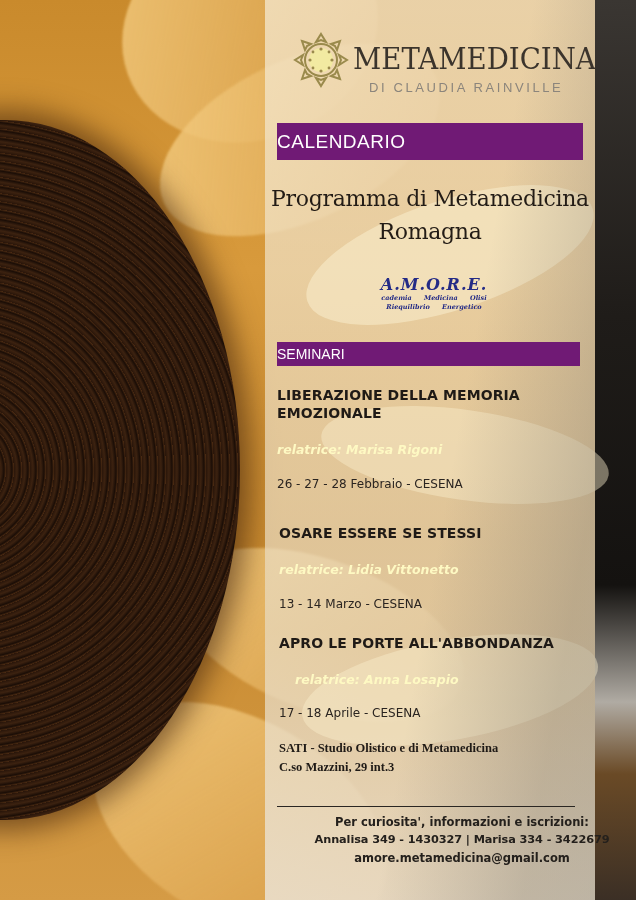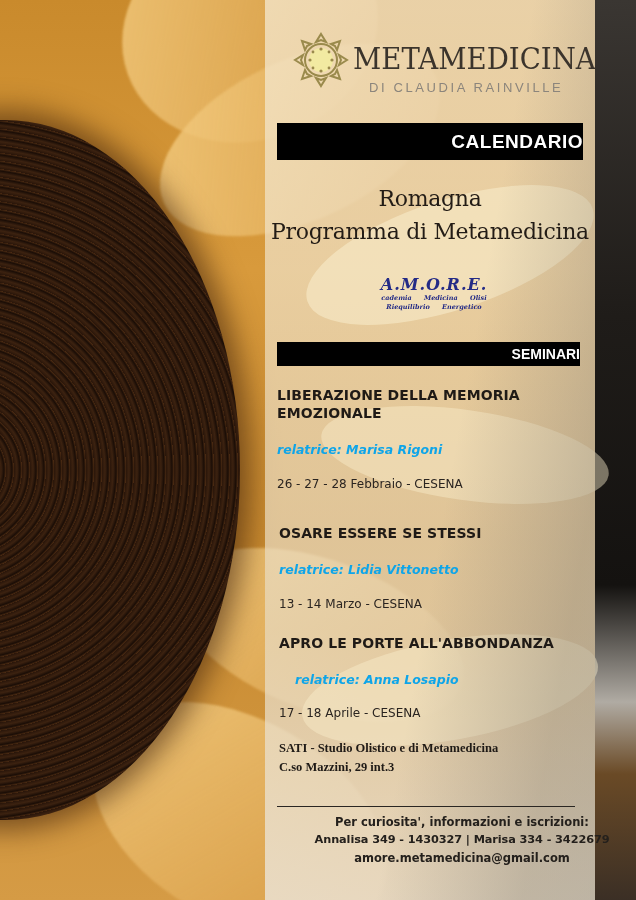--- a/index.html
+++ b/index.html
@@ -69,22 +69,22 @@
   }
   .brand-sub {
     position: absolute; left: 78px; top: 50px;
     font-family: "Liberation Sans", sans-serif; font-size: 13px; letter-spacing: 2.6px;
     color: #8b857c; white-space: nowrap; text-align: right;
   }
 
   
   .banner {
     position: absolute; left: 12px; width: 306px;
-    background: #000000; color: #fff; text-align: right;
-    font-family: "Liberation Sans", sans-serif; font-weight: bold;
+    background: #701a75; color: #fff; text-align: left;
+    font-family: "Liberation Sans", sans-serif; font-weight: normal;
   }
   .banner-cal { top: 123px; height: 37px; line-height: 37px; font-size: 19px; letter-spacing: 0.5px; }
   .banner-sem { top: 342px; height: 24px; line-height: 24px; font-size: 14px; left: 12px; width: 303px; }
 
   .prog-title {
     position: absolute; left: 0; width: 330px; top: 182px; text-align: center;
     font-family: "DejaVu Serif", serif; font-size: 22px; color: #231c16; line-height: 33px;
     letter-spacing: -0.3px;
   }
 
@@ -102,21 +102,21 @@
 
   
   .sem-title {
     position: absolute; left: 12px; width: 310px;
     font-family: "DejaVu Sans", sans-serif; font-weight: bold; font-size: 14px;
     color: #1f1a16; line-height: 18px; letter-spacing: 0.1px;
   }
   .sem-speaker {
     position: absolute; left: 12px;
     font-family: "DejaVu Sans", sans-serif; font-weight: bold; font-style: italic;
-    font-size: 12.5px; color: #0ea5e9; white-space: nowrap;
+    font-size: 12.5px; color: #fef9c3; white-space: nowrap;
   }
   .sem-date {
     position: absolute; left: 12px;
     font-family: "DejaVu Sans", sans-serif; font-size: 12px; color: #2a2420;
     white-space: nowrap;
   }
   .venue {
     position: absolute; left: 14px; top: 739px;
     font-family: Liberation Serif, serif; font-weight: bold; font-size: 12.5px;
     color: #1f1a16; line-height: 19px; white-space: nowrap;
@@ -178,22 +178,22 @@
             <circle cx="38" cy="38" r="1.4"></circle>
         </g>
       </svg>
       <div class="brand-name">METAMEDICINA</div>
       <div class="brand-sub">DI CLAUDIA RAINVILLE</div>
     </div>
 
     <div class="banner banner-cal">CALENDARIO</div>
 
     <div class="prog-title">
+      <div>Programma di Metamedicina</div>
       <div>Romagna</div>
-      <div>Programma di Metamedicina</div>
     </div>
 
     <div class="amore">
       <div class="amore-title">A.M.O.R.E.</div>
       <div class="amore-line">
         <span>cademia</span>
         <span>Medicina</span>
         <span>Olisi</span>
       </div>
       <div class="amore-line">

